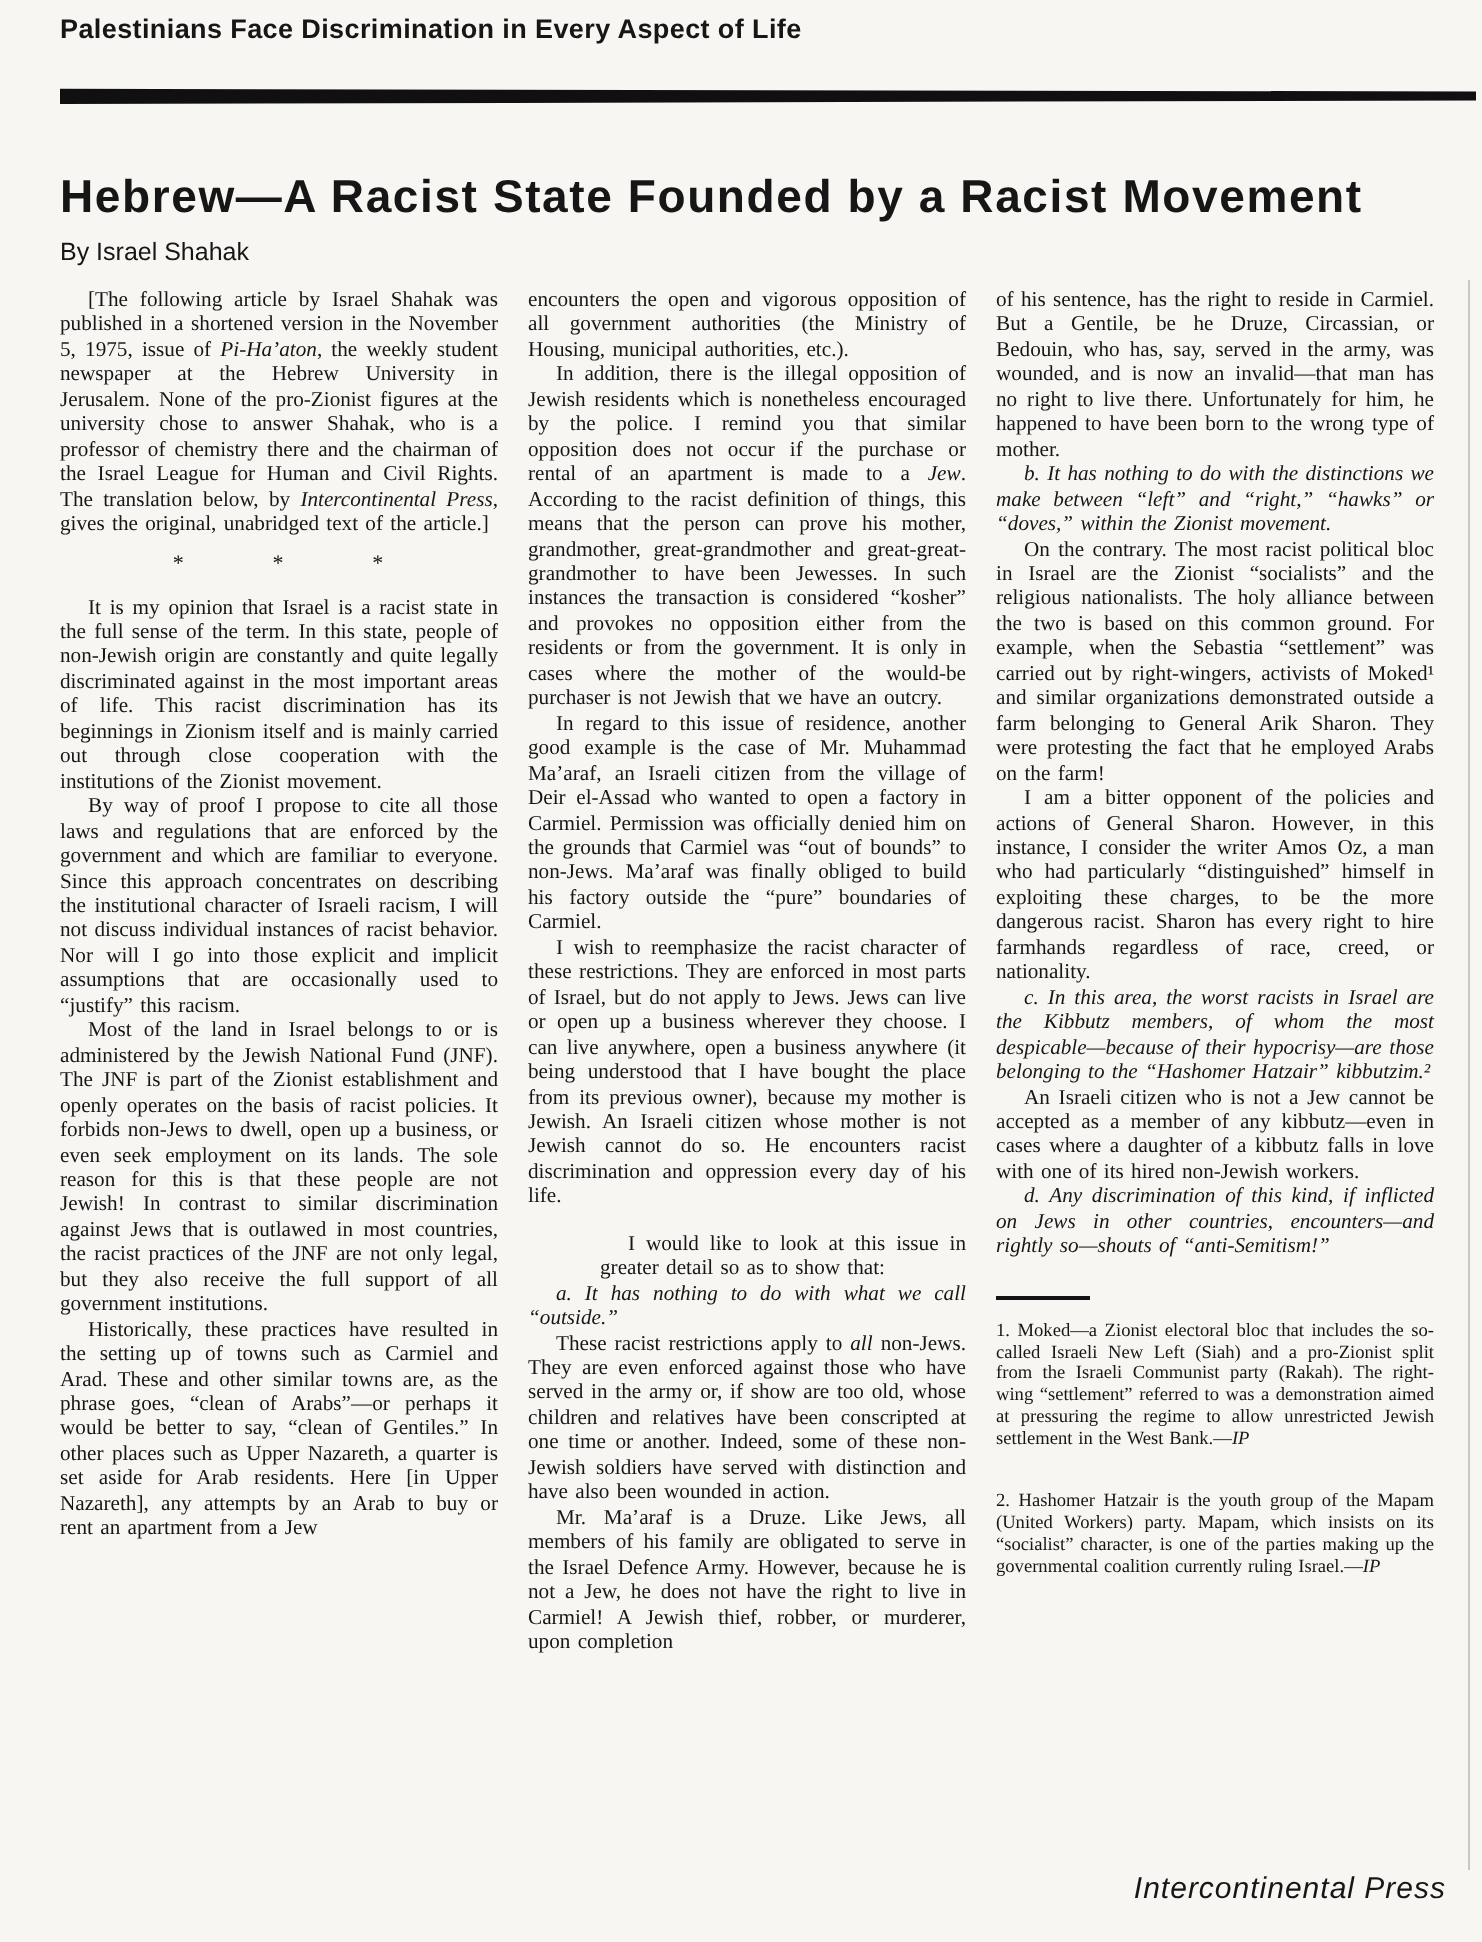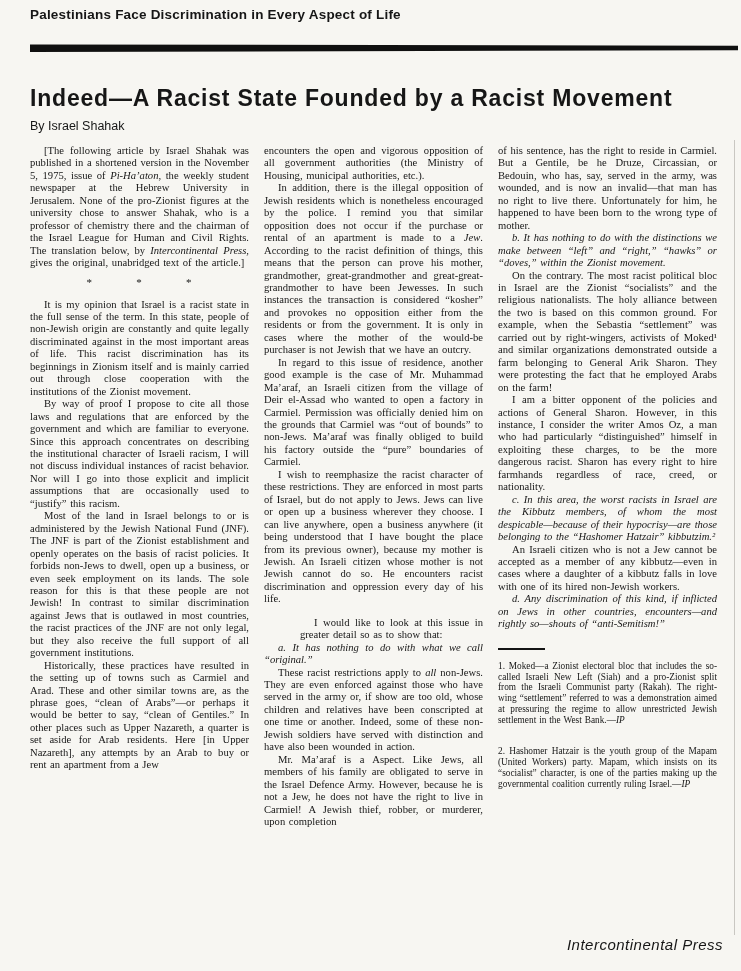--- a/index.html
+++ b/index.html
@@ -80,41 +80,41 @@
     position:absolute;right:6px;top:140px;height:795px;width:1px;
     background:#c9c7c2;
   }
 </style>
 </head>
 <body>
 
 <div class="page">
   <div class="kicker">Palestinians Face Discrimination in Every Aspect of Life</div>
   <div class="top-bar"></div>
-  <h1 class="headline">Indeed—A Racist State Founded by a Racist Movement</h1>
+  <h1 class="headline">Hebrew—A Racist State Founded by a Racist Movement</h1>
   <div class="byline">By Israel Shahak</div>
 
   <div class="columns">
     <div class="col">
         <p class="para"><span>[The following article by Israel Shahak was published in a shortened version in the November 5, 1975, issue of </span><span class="i">Pi-Ha’aton</span><span>, the weekly student newspaper at the Hebrew University in Jerusalem. None of the pro-Zionist figures at the university chose to answer Shahak, who is a professor of chemistry there and the chairman of the Israel League for Human and Civil Rights. The translation below, by </span><span class="i">Intercontinental Press</span><span>, gives the original, unabridged text of the article.]</span></p>
         <p class="stars"><span>* * *</span></p>
         <p class="para"><span>It is my opinion that Israel is a racist state in the full sense of the term. In this state, people of non-Jewish origin are constantly and quite legally discriminated against in the most important areas of life. This racist discrimination has its beginnings in Zionism itself and is mainly carried out through close cooperation with the institutions of the Zionist movement.</span></p>
         <p class="para"><span>By way of proof I propose to cite all those laws and regulations that are enforced by the government and which are familiar to everyone. Since this approach concentrates on describing the institutional character of Israeli racism, I will not discuss individual instances of racist behavior. Nor will I go into those explicit and implicit assumptions that are occasionally used to “justify” this racism.</span></p>
         <p class="para"><span>Most of the land in Israel belongs to or is administered by the Jewish National Fund (JNF). The JNF is part of the Zionist establishment and openly operates on the basis of racist policies. It forbids non-Jews to dwell, open up a business, or even seek employment on its lands. The sole reason for this is that these people are not Jewish! In contrast to similar discrimination against Jews that is outlawed in most countries, the racist practices of the JNF are not only legal, but they also receive the full support of all government institutions.</span></p>
         <p class="para"><span>Historically, these practices have resulted in the setting up of towns such as Carmiel and Arad. These and other similar towns are, as the phrase goes, “clean of Arabs”—or perhaps it would be better to say, “clean of Gentiles.” In other places such as Upper Nazareth, a quarter is set aside for Arab residents. Here [in Upper Nazareth], any attempts by an Arab to buy or rent an apartment from a Jew</span></p>
       </div>
     <div class="col">
         <p class="para noindent"><span>encounters the open and vigorous opposition of all government authorities (the Ministry of Housing, municipal authorities, etc.).</span></p>
         <p class="para"><span>In addition, there is the illegal opposition of Jewish residents which is nonetheless encouraged by the police. I remind you that similar opposition does not occur if the purchase or rental of an apartment is made to a </span><span class="i">Jew</span><span>. According to the racist definition of things, this means that the person can prove his mother, grandmother, great-grandmother and great-great-grandmother to have been Jewesses. In such instances the transaction is considered “kosher” and provokes no opposition either from the residents or from the government. It is only in cases where the mother of the would-be purchaser is not Jewish that we have an outcry.</span></p>
         <p class="para"><span>In regard to this issue of residence, another good example is the case of Mr. Muhammad Ma’araf, an Israeli citizen from the village of Deir el-Assad who wanted to open a factory in Carmiel. Permission was officially denied him on the grounds that Carmiel was “out of bounds” to non-Jews. Ma’araf was finally obliged to build his factory outside the “pure” boundaries of Carmiel.</span></p>
         <p class="para"><span>I wish to reemphasize the racist character of these restrictions. They are enforced in most parts of Israel, but do not apply to Jews. Jews can live or open up a business wherever they choose. I can live anywhere, open a business anywhere (it being understood that I have bought the place from its previous owner), because my mother is Jewish. An Israeli citizen whose mother is not Jewish cannot do so. He encounters racist discrimination and oppression every day of his life.</span></p>
         <p class="para spaced"><span>I would like to look at this issue in greater detail so as to show that:</span></p>
-        <p class="para em"><span>a. It has nothing to do with what we call “original.”</span></p>
+        <p class="para em"><span>a. It has nothing to do with what we call “outside.”</span></p>
         <p class="para"><span>These racist restrictions apply to </span><span class="i">all</span><span> non-Jews. They are even enforced against those who have served in the army or, if show are too old, whose children and relatives have been conscripted at one time or another. Indeed, some of these non-Jewish soldiers have served with distinction and have also been wounded in action.</span></p>
-        <p class="para"><span>Mr. Ma’araf is a Aspect. Like Jews, all members of his family are obligated to serve in the Israel Defence Army. However, because he is not a Jew, he does not have the right to live in Carmiel! A Jewish thief, robber, or murderer, upon completion</span></p>
+        <p class="para"><span>Mr. Ma’araf is a Druze. Like Jews, all members of his family are obligated to serve in the Israel Defence Army. However, because he is not a Jew, he does not have the right to live in Carmiel! A Jewish thief, robber, or murderer, upon completion</span></p>
       </div>
     <div class="col">
         <p class="para noindent"><span>of his sentence, has the right to reside in Carmiel. But a Gentile, be he Druze, Circassian, or Bedouin, who has, say, served in the army, was wounded, and is now an invalid—that man has no right to live there. Unfortunately for him, he happened to have been born to the wrong type of mother.</span></p>
         <p class="para em"><span>b. It has nothing to do with the distinctions we make between “left” and “right,” “hawks” or “doves,” within the Zionist movement.</span></p>
         <p class="para"><span>On the contrary. The most racist political bloc in Israel are the Zionist “socialists” and the religious nationalists. The holy alliance between the two is based on this common ground. For example, when the Sebastia “settlement” was carried out by right-wingers, activists of Moked¹ and similar organizations demonstrated outside a farm belonging to General Arik Sharon. They were protesting the fact that he employed Arabs on the farm!</span></p>
         <p class="para"><span>I am a bitter opponent of the policies and actions of General Sharon. However, in this instance, I consider the writer Amos Oz, a man who had particularly “distinguished” himself in exploiting these charges, to be the more dangerous racist. Sharon has every right to hire farmhands regardless of race, creed, or nationality.</span></p>
         <p class="para em"><span>c. In this area, the worst racists in Israel are the Kibbutz members, of whom the most despicable—because of their hypocrisy—are those belonging to the “Hashomer Hatzair” kibbutzim.²</span></p>
         <p class="para"><span>An Israeli citizen who is not a Jew cannot be accepted as a member of any kibbutz—even in cases where a daughter of a kibbutz falls in love with one of its hired non-Jewish workers.</span></p>
         <p class="para em"><span>d. Any discrimination of this kind, if inflicted on Jews in other countries, encounters—and rightly so—shouts of “anti-Semitism!”</span></p>
         <div class="fn-rule"></div>

